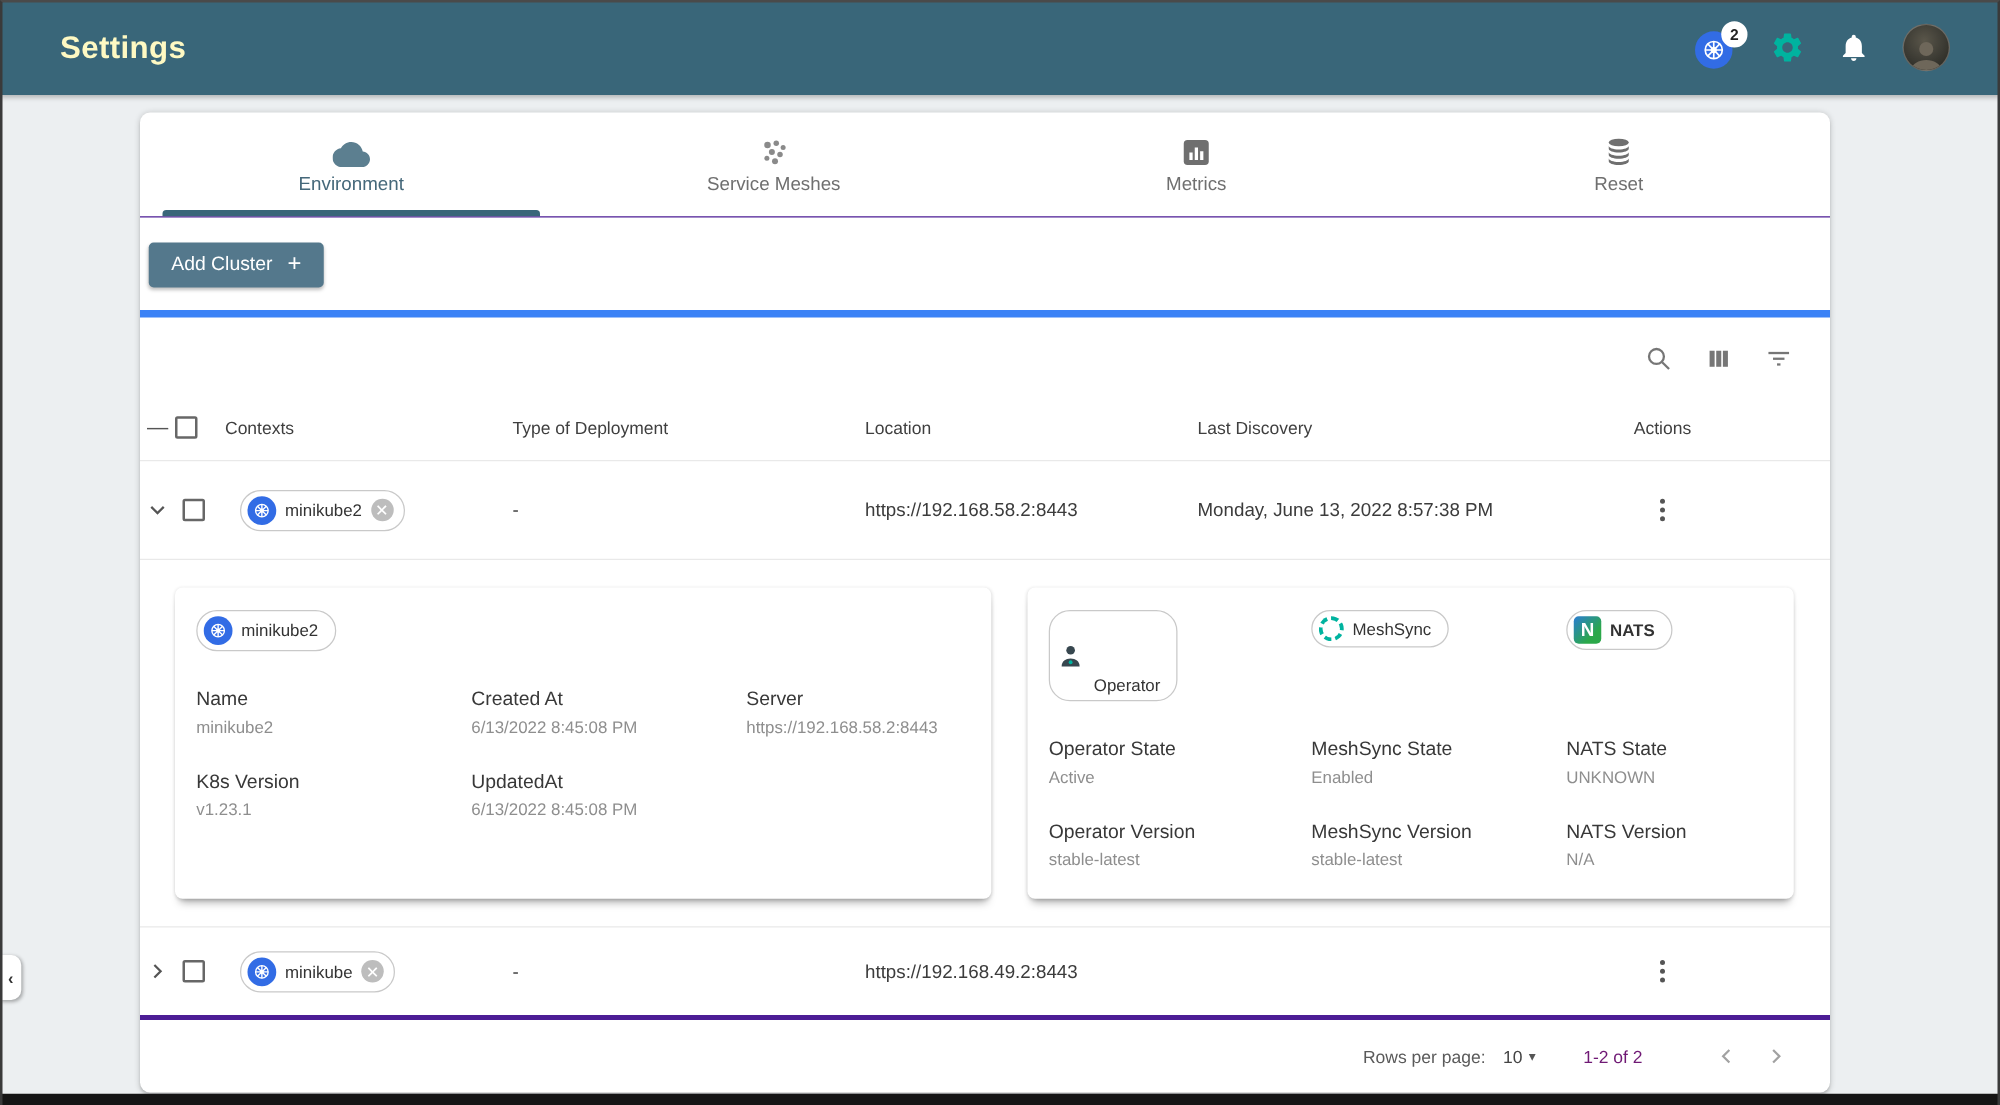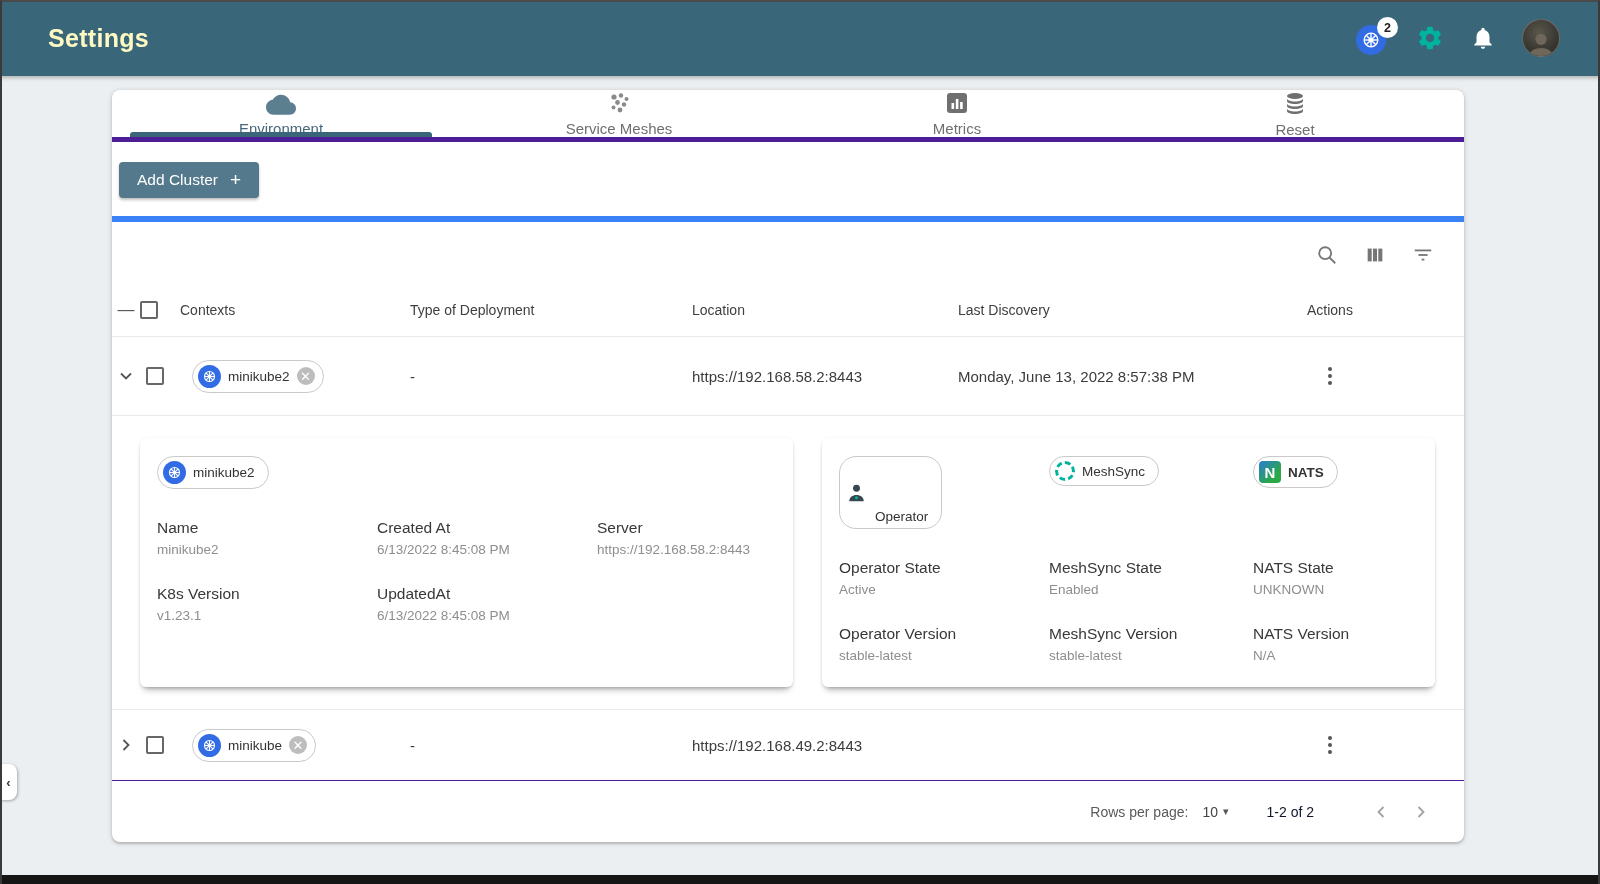--- a/index.html
+++ b/index.html
@@ -38,21 +38,21 @@
   }
 
   
   .main-card {
     position: absolute; left: 112px; top: 90px; width: 1352px;
     background: #ffffff; border-radius: 8px;
     box-shadow: 0 1px 5px rgba(0,0,0,0.2), 0 2px 2px rgba(0,0,0,0.12);
   }
 
   
-  .tabs { display: flex; border-bottom: 5px solid #4c1d95; position: relative; height: 52px; }
+  .tabs { display: flex; border-bottom: 1px solid #4c1d95; position: relative; height: 84px; }
   .tab { flex: 1; display: flex; flex-direction: column; align-items: center; justify-content: center; gap: 5px; cursor: pointer; color: #6f6f6f; font-size: 15px; }
   .tab .ticon { height: 26px; display:flex; align-items:flex-end; }
   .tab.active { color: #45687a; }
   .tab-indicator { position: absolute; bottom: 0; left: 18px; width: calc(25% - 36px); height: 5px; background: #396679; border-radius: 3px 3px 0 0; }
 
   
   .addrow { padding: 20px 0 18px 7px; border-bottom: 6px solid #3b82f6; }
   .add-btn {
     background: #54788c; color: #fff; border: none; border-radius: 4px;
     font-size: 15.5px; font-family: "Liberation Sans", sans-serif;
@@ -115,28 +115,28 @@
   .meshsync-icon { width: 20px; height: 20px; border-radius: 50%; border: 3px dashed #00B39F; flex: none; position: relative; }
   .nats-icon {
     width: 22px; height: 22px; border-radius: 4px; flex: none;
     background: linear-gradient(135deg, #2b7dd4 0%, #2ba84a 70%);
     color: #fff; font-weight: bold; font-size: 15px;
     display: flex; align-items: center; justify-content: center;
   }
 
   
   .pagination {
-    border-top: 1px solid #4c1d95; height: 62px;
+    border-top: 4px solid #4c1d95; height: 62px;
     display: flex; align-items: center; justify-content: flex-end;
     font-size: 14px; color: #5a5a5a; padding-right: 30px; gap: 0;
   }
   .pagination .rpp-label { margin-right: 14px; }
   .rpp-select { display: inline-flex; align-items: center; gap: 5px; cursor: pointer; margin-right: 38px; color: #444; }
   .rpp-caret { font-size: 11px; color: #555; }
-  .range { margin-right: 40px; color: #0f172a; }
+  .range { margin-right: 40px; color: #701a75; }
   .page-arrow { background: none; border: none; cursor: default; padding: 6px; margin-left: 14px; display:flex; align-items:center; }
 
   
   .drawer-toggle {
     position: fixed; left: 0; top: 764px; width: 17px; height: 36px;
     background: #fff; border-radius: 0 8px 8px 0;
     box-shadow: 1px 1px 3px rgba(0,0,0,0.3);
     display: flex; align-items: center; justify-content: center;
     cursor: pointer; z-index: 40; font-size: 13px; font-weight: bold; color: #333;
   }

